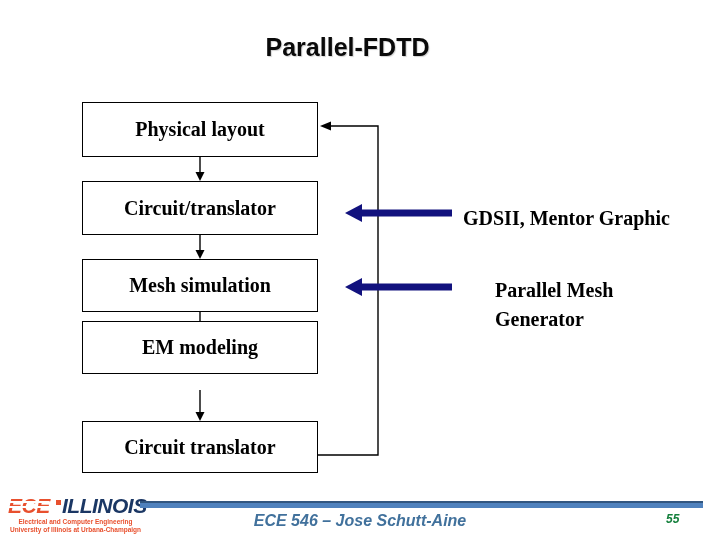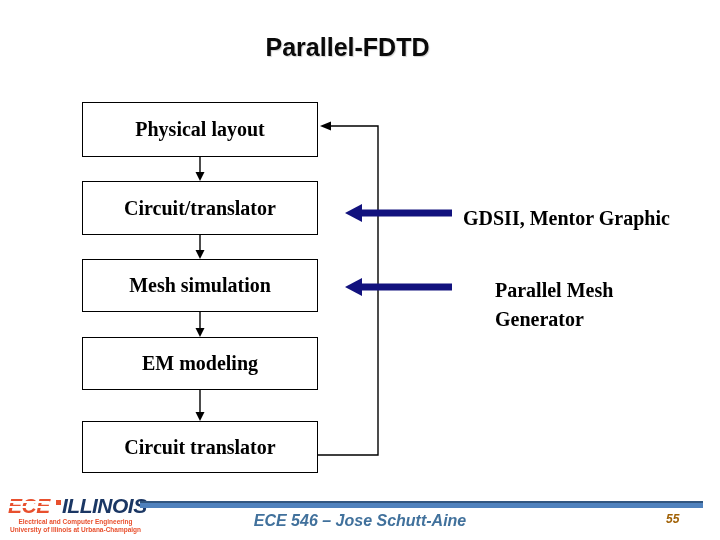--- a/index.html
+++ b/index.html
@@ -32,21 +32,21 @@
     background:#4f81bd;border-top:2px solid #31557f;
   }
   .footer-course{
     position:absolute;top:512px;left:0;width:720px;text-align:center;
     font-family:"Liberation Sans",sans-serif;font-style:italic;font-weight:bold;
     font-size:16px;color:#41719c;
   }
   .footer-page{
     position:absolute;top:512px;left:666px;width:30px;text-align:left;
     font-family:"Liberation Sans",sans-serif;font-style:italic;font-weight:bold;
-    font-size:12px;color:#a16207;
+    font-size:12px;color:#15803d;
   }
   .logo{position:absolute;left:8px;top:495px;width:135px;
     font-family:"Liberation Sans",sans-serif;}
   .logo-row{position:relative;white-space:nowrap;font-style:italic;font-weight:bold;
     font-size:21px;line-height:22px;letter-spacing:-0.5px;}
   .logo-ece{color:#e8502e;position:relative;}
   .logo-ill{color:#1b3764;}
   .logo-dot{display:inline-block;width:5px;height:5px;background:#e8502e;
     margin:0 1px 8px 1px;}
   .ece-strike{position:absolute;left:0;width:41px;height:2px;background:#ffffff;}
@@ -87,21 +87,21 @@
 
   <div class="flow-box" style="top:102px;height:55px">
     <span>Physical layout</span>
   </div>
   <div class="flow-box" style="top:181px;height:54px">
     <span>Circuit/translator</span>
   </div>
   <div class="flow-box" style="top:259px;height:53px">
     <span>Mesh simulation</span>
   </div>
-  <div class="flow-box" style="top:337px;height:53px">
+  <div class="flow-box" style="top:321px;height:53px">
     <span>EM modeling</span>
   </div>
   <div class="flow-box" style="top:421px;height:52px">
     <span>Circuit translator</span>
   </div>
 
   <div class="side-label lbl-gdsii">GDSII, Mentor Graphic</div>
   <div class="side-label lbl-pmesh">Parallel Mesh
 Generator</div>
 

